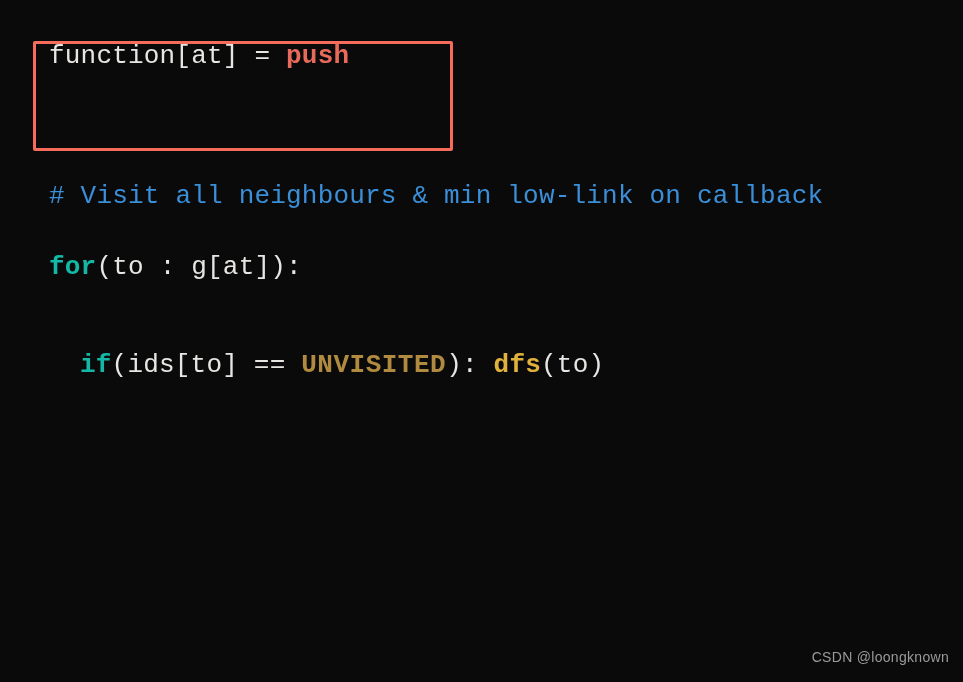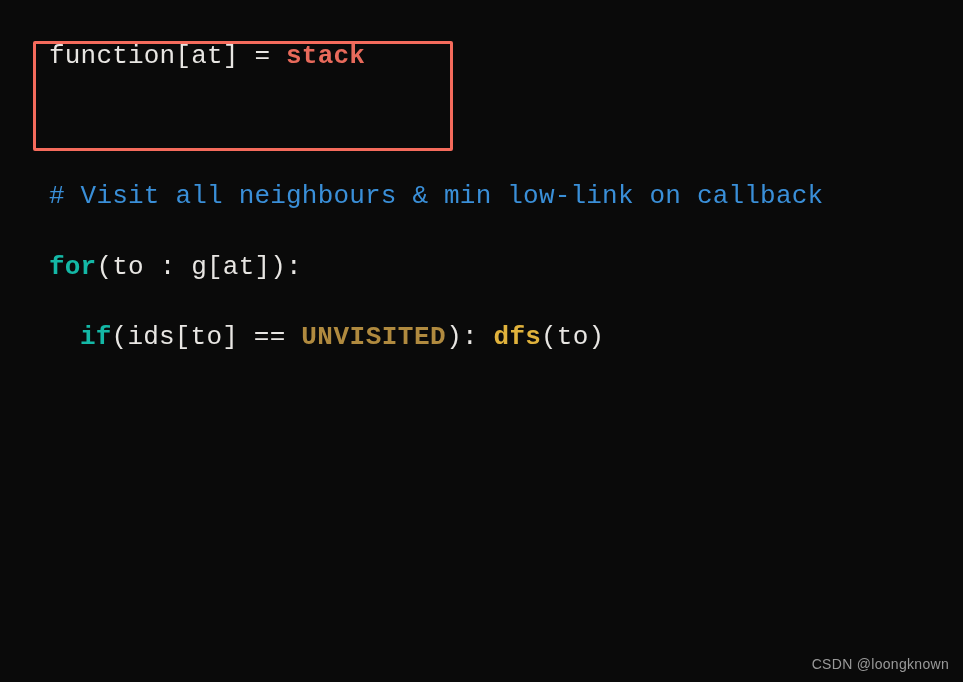--- a/index.html
+++ b/index.html
@@ -13,21 +13,21 @@
     overflow: hidden;
     position: relative;
   }
   .code-block {
     padding: 4px 0 0 18px;
     white-space: pre;
     letter-spacing: 0.2px;
   }
   .line { display: block; }
   .indent1 { padding-left: 31px; }
-  .indent2 { padding-left: 62px; }
+  .indent2 { padding-left: 62px; margin-top: 28px; }
 
   .kw-fn  { color: #f56b5c; }         
   .kw     { color: #14b8a6; font-weight: 600; } 
   .bool   { color: #e86a5b; font-weight: 600; } 
   .call   { color: #e0b23c; font-weight: 600; } 
   .const  { color: #b08a3f; font-weight: 600; letter-spacing: 0.5px; } 
   .cmt    { color: #3a8fd8; }         
   .id     { color: #e8e6e3; }         
   .blank  { height: 35px; }
 
@@ -38,32 +38,32 @@
     width: 420px;
     height: 110px;
     border: 3px solid #f56b5c;
     border-radius: 2px;
     pointer-events: none;
     box-sizing: border-box;
   }
 
   .watermark {
     position: absolute;
-    right: 14px; bottom: 8px;
+    right: 14px; bottom: 15px;
     font-size: 14px;
     font-family: Arial, sans-serif;
     color: #9a9a9a;
     letter-spacing: 0.3px;
   }
 </style>
 </head>
 <body>
 
 <div class="code-block">
-<span class="line indent1"><span class="id">function[at] = </span><span class="bool">stack</span></span>
+<span class="line indent1"><span class="id">function[at] = </span><span class="bool">push</span></span>
 <span class="line blank"></span>
 <span class="line indent1"><span class="cmt"># Visit all neighbours &amp; min low-link on callback</span></span>
 <span class="line indent1"><span class="kw">for</span><span class="id">(to : g[at]):</span></span>
 <span class="line indent2"><span class="kw">if</span><span class="id">(ids[to] == </span><span class="const">UNVISITED</span><span class="id">): </span><span class="call">dfs</span><span class="id">(to)</span></span>
 <span class="line blank"></span>
 
 
 
 
 

